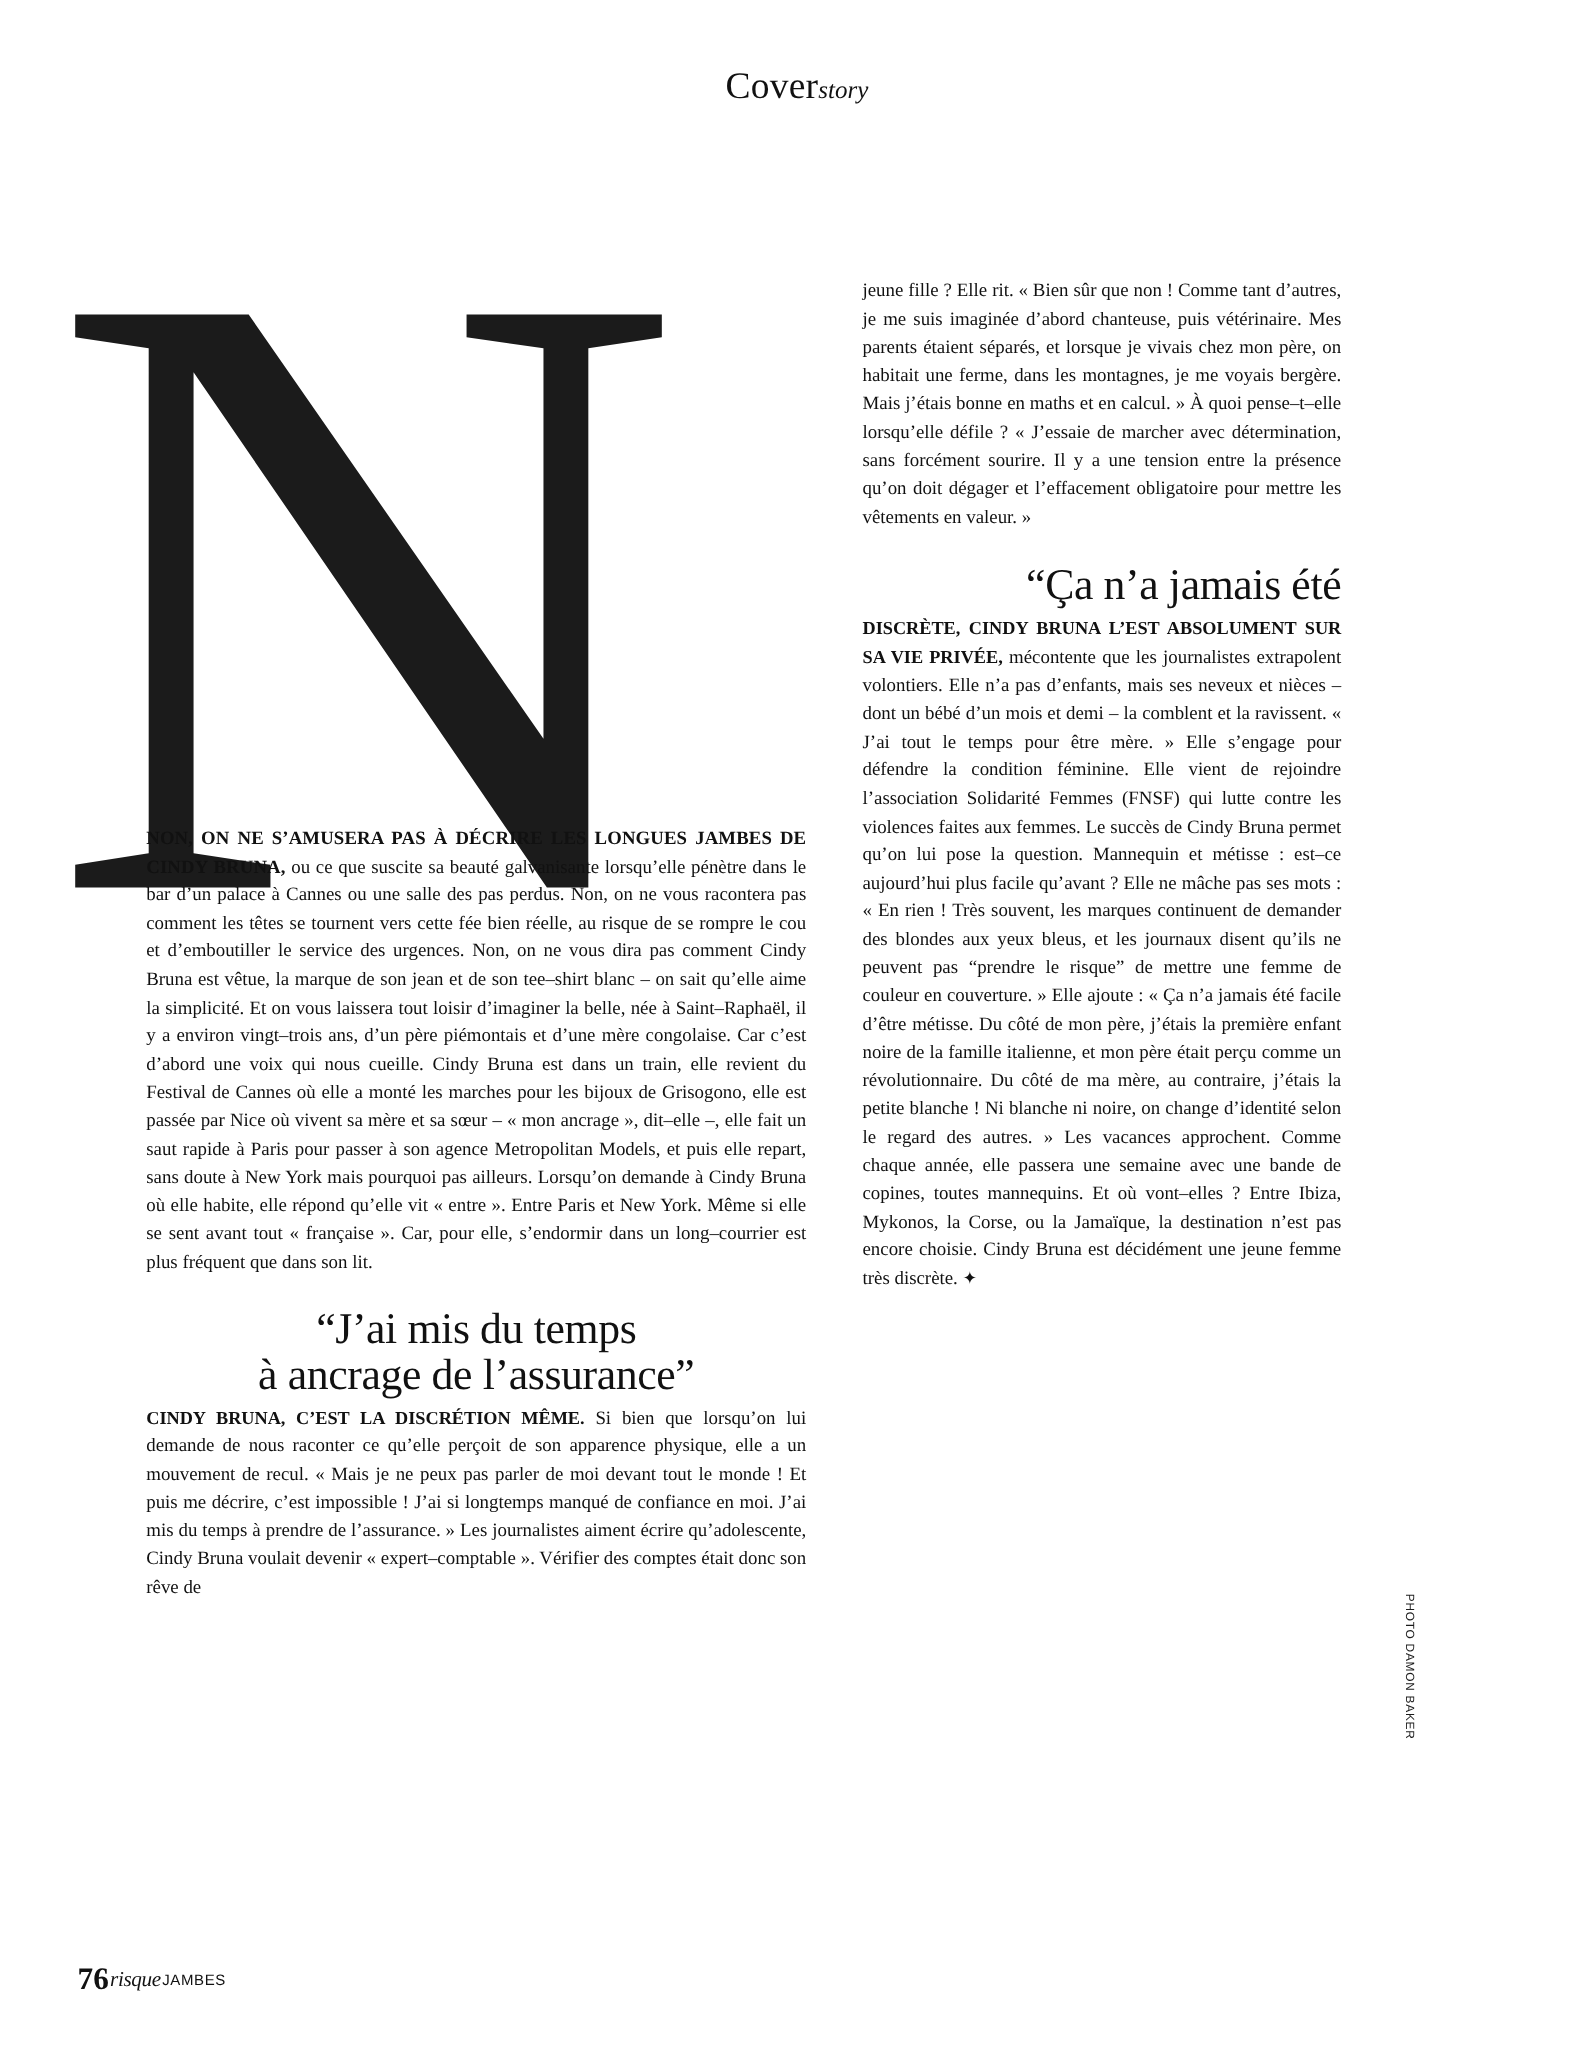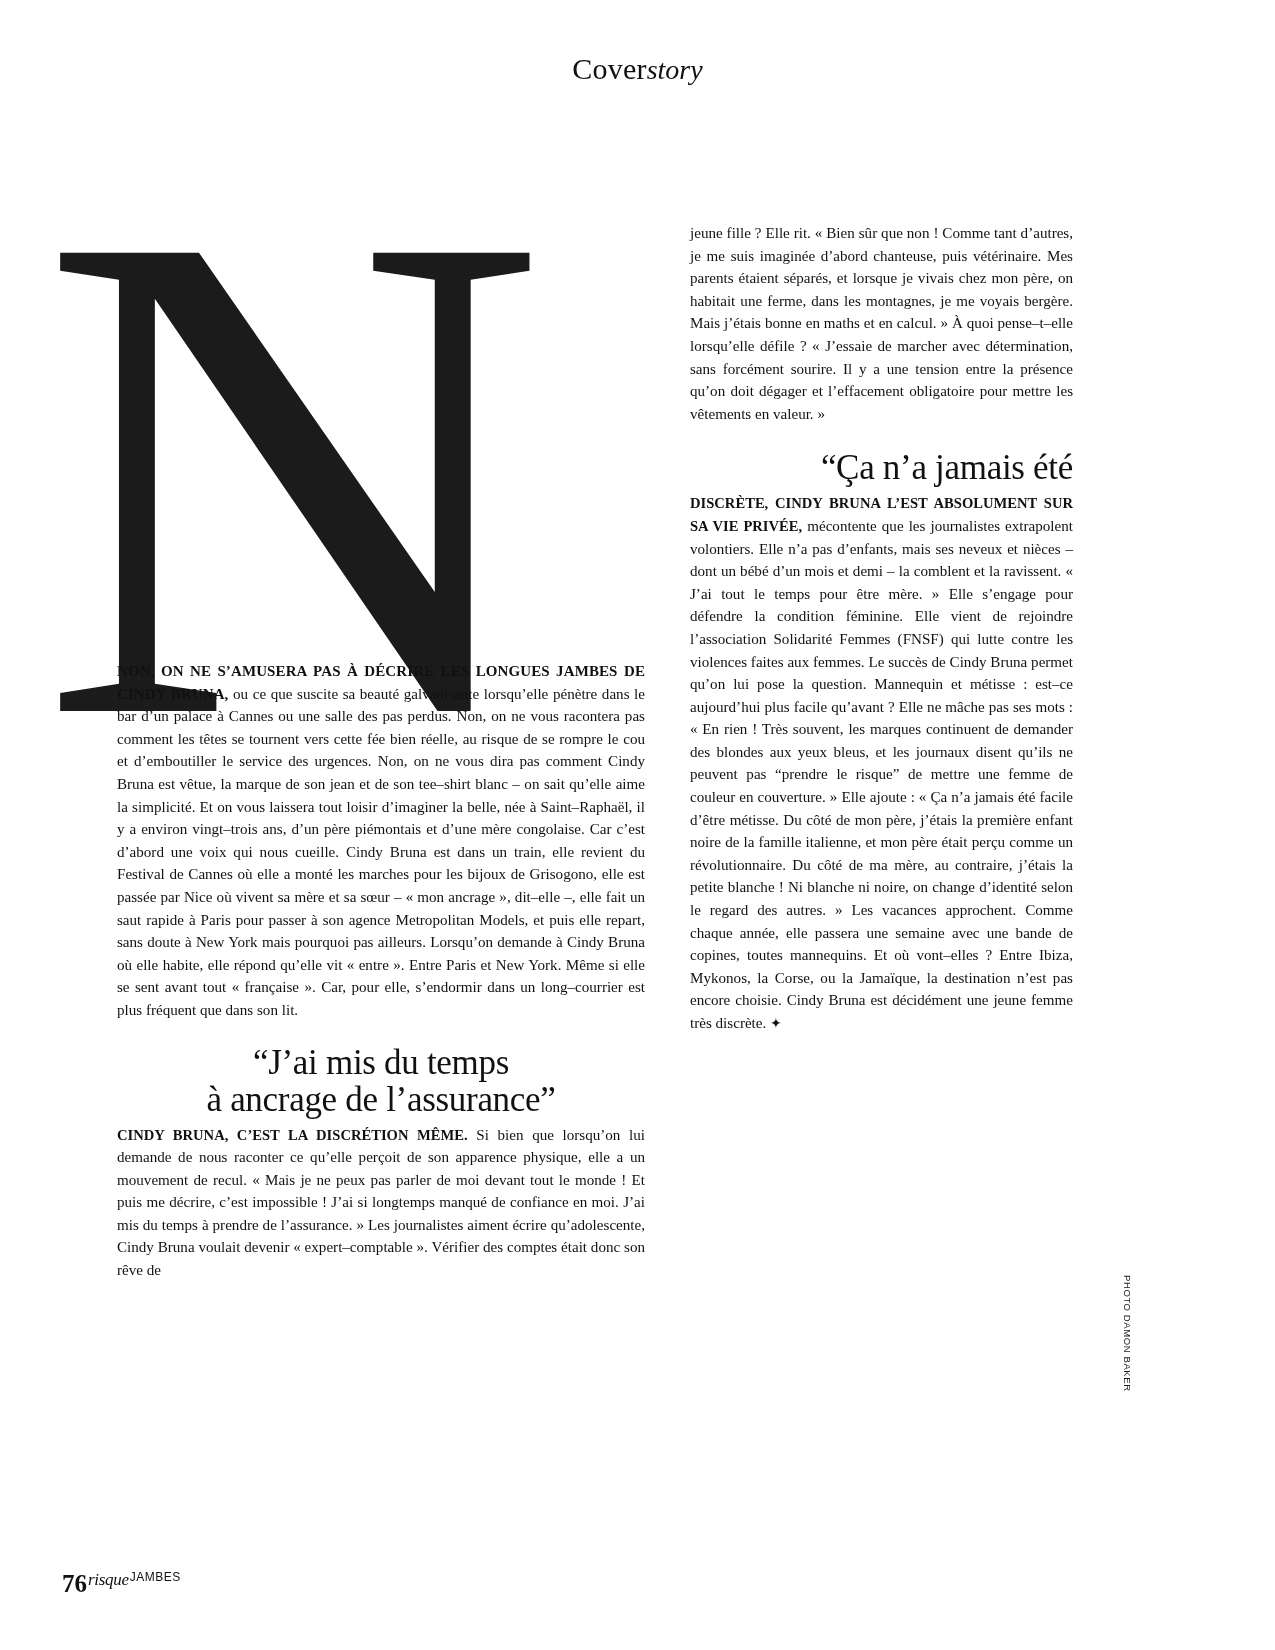--- a/index.html
+++ b/index.html
@@ -26,21 +26,21 @@
   }
   .header .cover {
     font-family: "Liberation Serif", serif;
     font-size: 30px;
     letter-spacing: 0.2px;
     color: #111;
   }
   .header .story {
     font-family: "Liberation Serif", serif;
     font-style: italic;
-    font-size: 28px;
+    font-size: 20px;
     color: #111;
   }
 
   
   .col {
     position: absolute;
     font-family: "Liberation Serif", serif;
     font-size: 15.1px;
     line-height: 22.6px;
     text-align: justify;
@@ -120,21 +120,21 @@
     color: #1b1b1b;
     white-space: nowrap;
   }
 
   
   .footer {
     position: absolute;
     left: 62px;
     bottom: 52px;
     display: flex;
-    align-items: flex-start;
+    align-items: center;
   }
   .folio {
     font-family: "Liberation Serif", serif;
     font-weight: bold;
     font-size: 25px;
     color: #111;
     margin-right: 1px;
   }
   .logo-madame {
     font-family: "Liberation Serif", serif;

